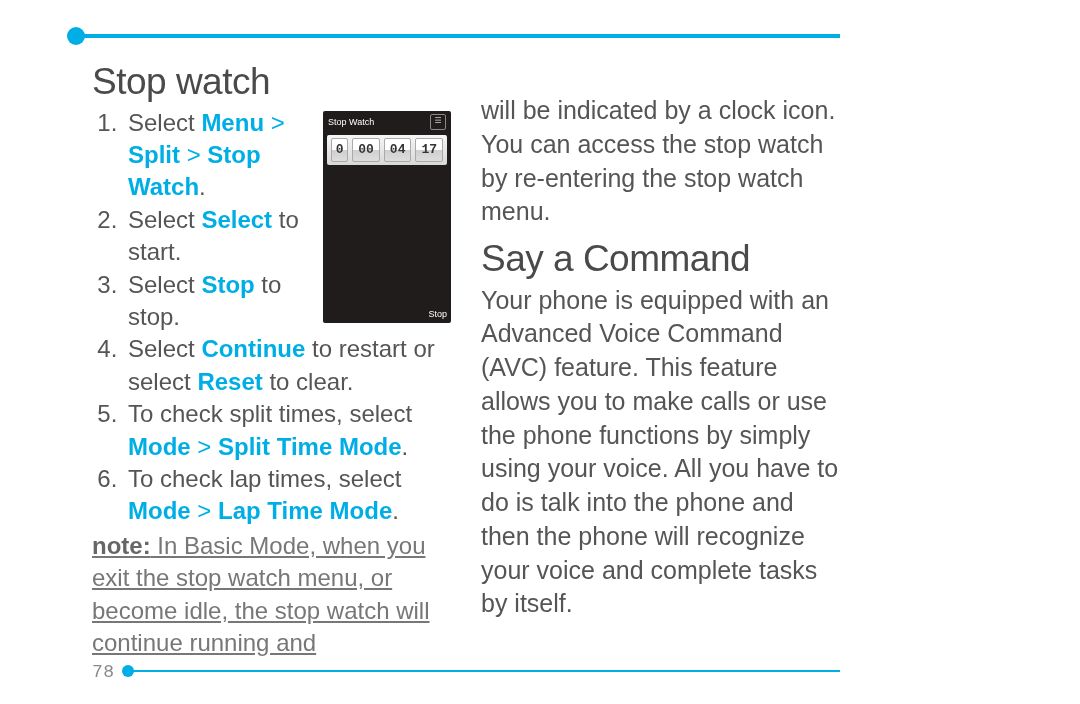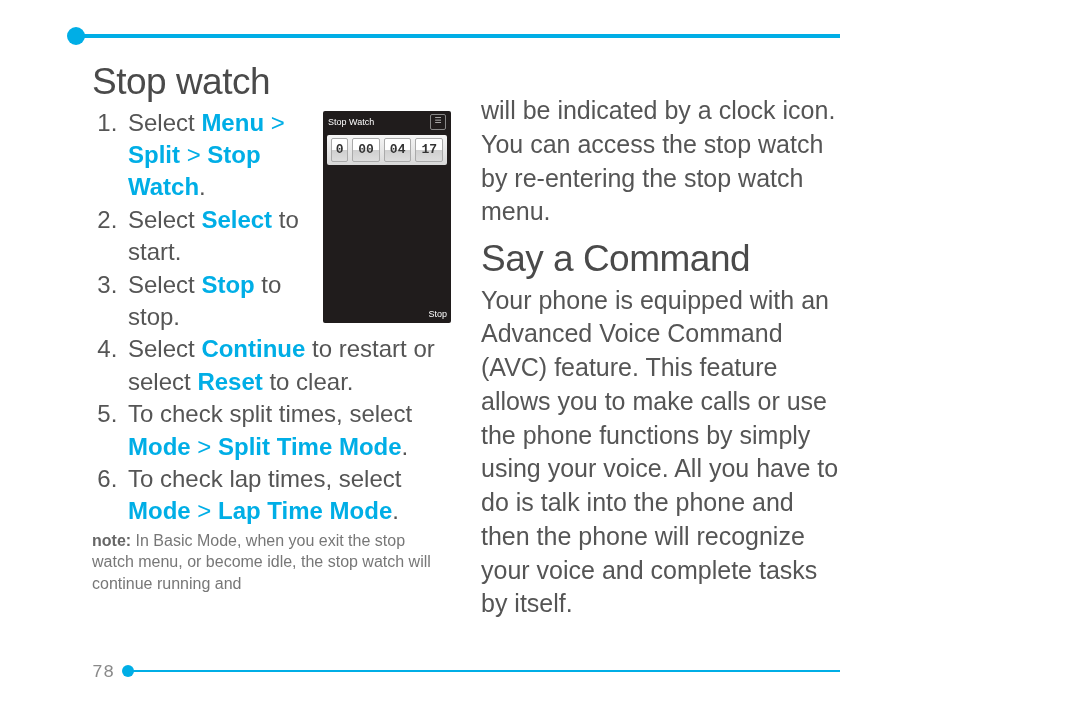--- a/index.html
+++ b/index.html
@@ -87,24 +87,25 @@
     color: #4a4a4a;
     letter-spacing: -0.5px;
     line-height: 1.1;
   }
   .col.right h2 { margin-top: 10px; }
   .kw { color: #00aee6; font-weight: 400; }
   .bold { font-weight: 700; }
   ol { margin: 0; padding: 0 0 0 32px; }
   ol li { margin: 0; padding-left: 4px; }
   .note {
-    font-size: 16px;
+    font-size: 24px;
     color: #777;
     line-height: 1.35;
     margin-top: 2px;
+    text-decoration: underline;
   }
   .note .nb { font-weight: 600; color: #666; }
 
   
   .phone {
     float: right;
     width: 128px;
     height: 212px;
     background: #201c1c;
     margin: 4px 0 6px 10px;

